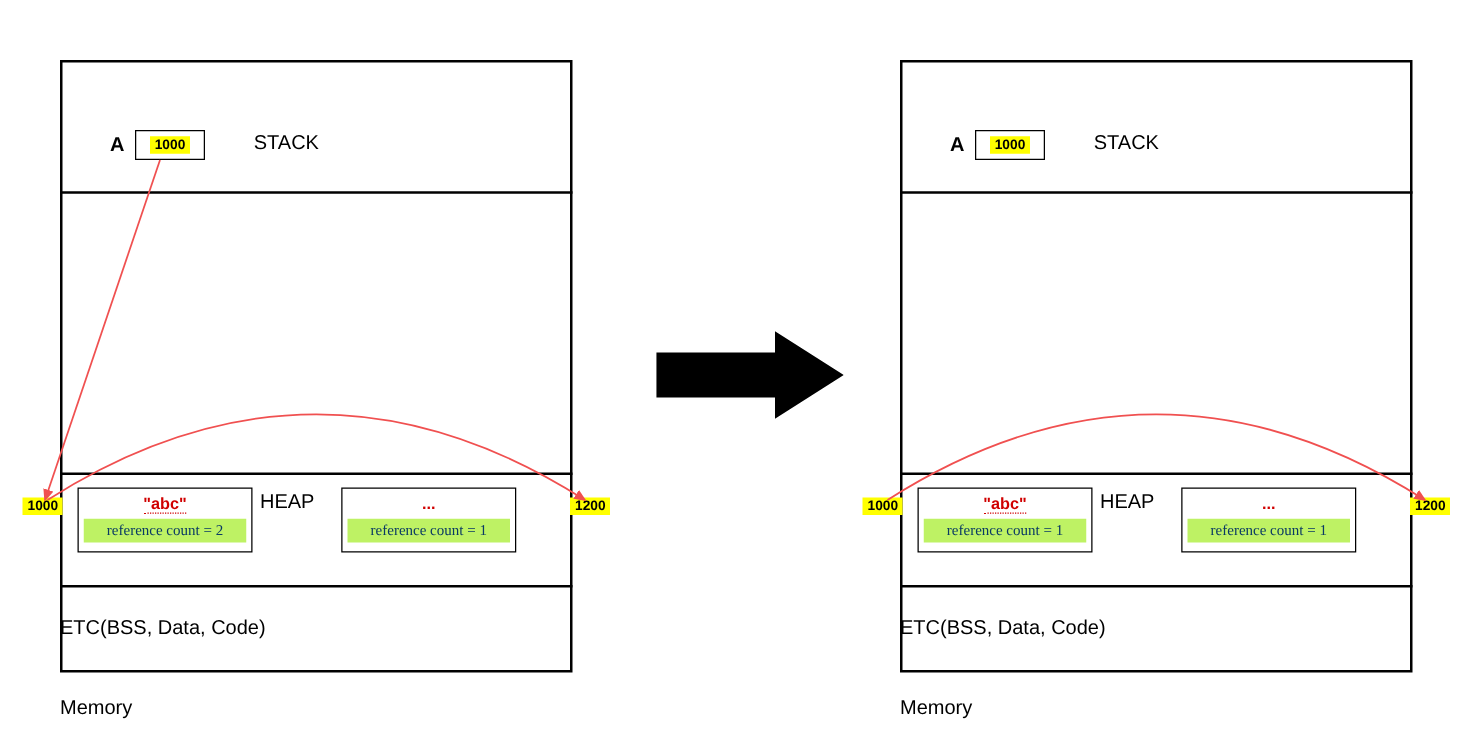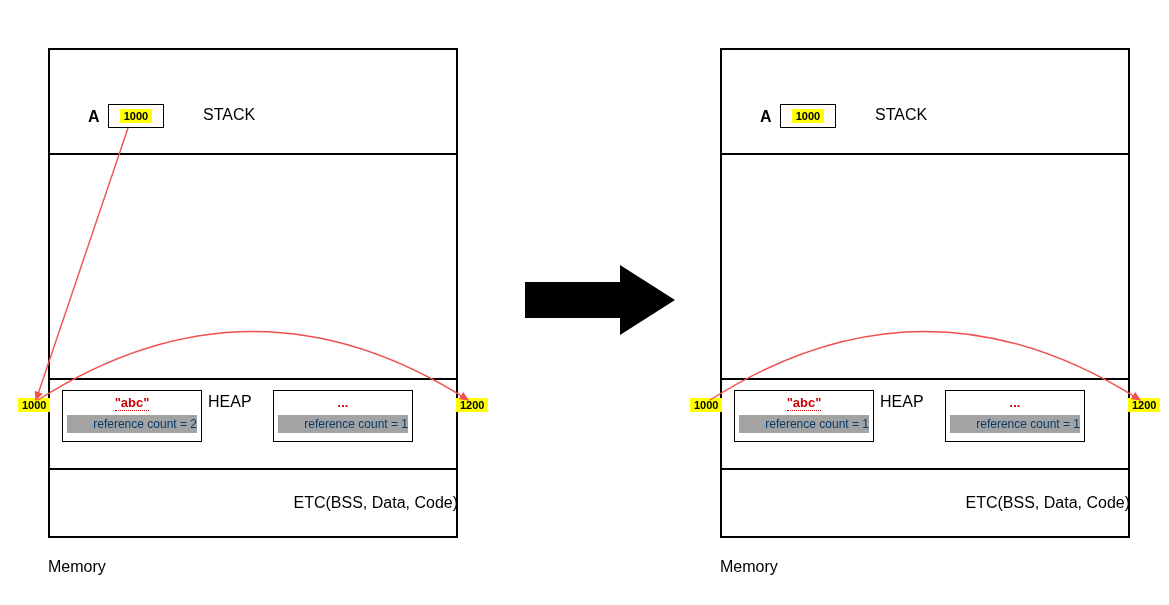--- a/index.html
+++ b/index.html
@@ -57,25 +57,26 @@
     color: #d00000;
     padding-top: 4px;
     height: 24px;
   }
   .heap-val .dash {
     border-bottom: 1px dotted #d00000;
   }
   .refcount {
     width: calc(100% - 8px);
     margin: 0 4px 4px 4px;
-    background: #a3a3a3;
+    background: #bef264;
     color: #0a3a64;
     font-size: 12px;
-    text-align: right;
+    text-align: center;
     padding: 2px 0;
+    font-family: Liberation Serif, serif;
   }
   .addr-tag {
     position: absolute;
     background: #ffff00;
     font-size: 11px;
     font-weight: bold;
     padding: 1px 4px;
   }
   .mem-caption {
     position: absolute;
@@ -87,21 +88,21 @@
   }
   svg.arrows {
     position: absolute;
     top: 0; left: 0;
     pointer-events: none;
     overflow: visible;
   }
   .etc-label {
     position: absolute;
     font-size: 16px;
-    text-align: right;
+    text-align: left;
   }
 </style>
 </head>
 <body>
 
 <div class="diagram" style="left:48px; top:48px; width:410px; height:510px;">
   <div class="mem-outer" style="left:0; top:0; width:410px; height:490px;"></div>
 
   <div class="mem-divider" style="top:105px;"></div>
   <div class="mem-divider" style="top:330px;"></div>

